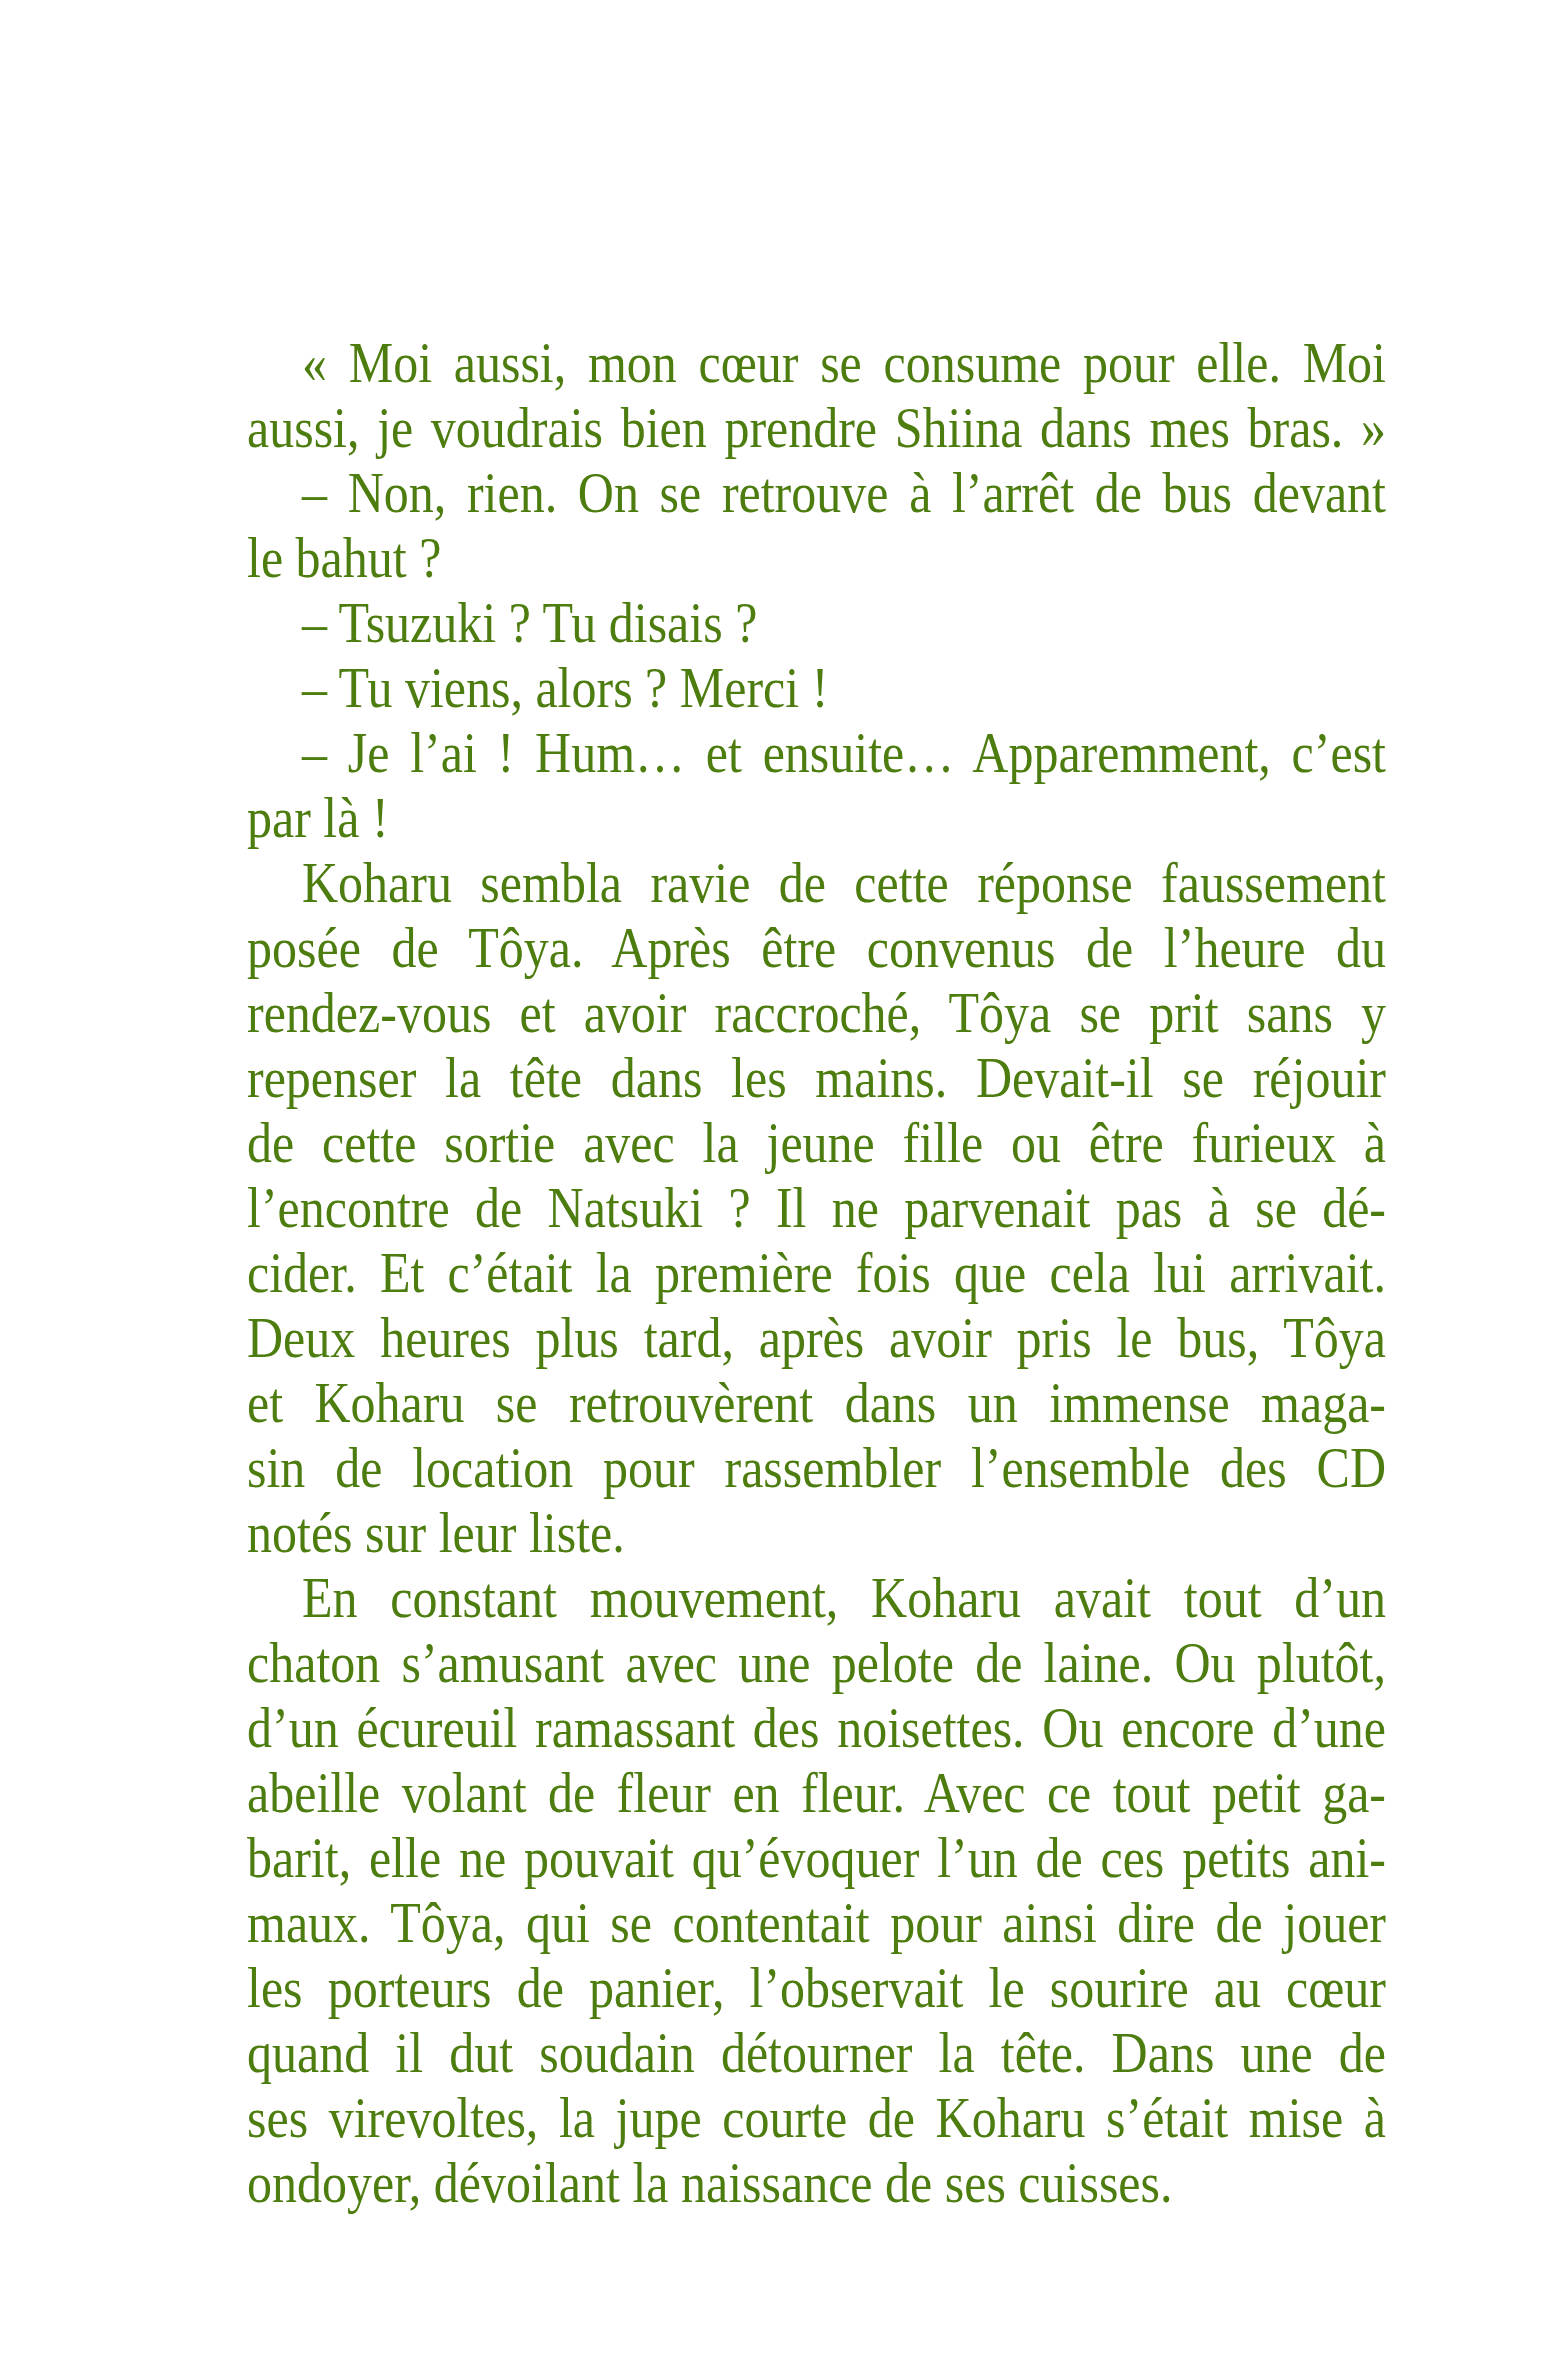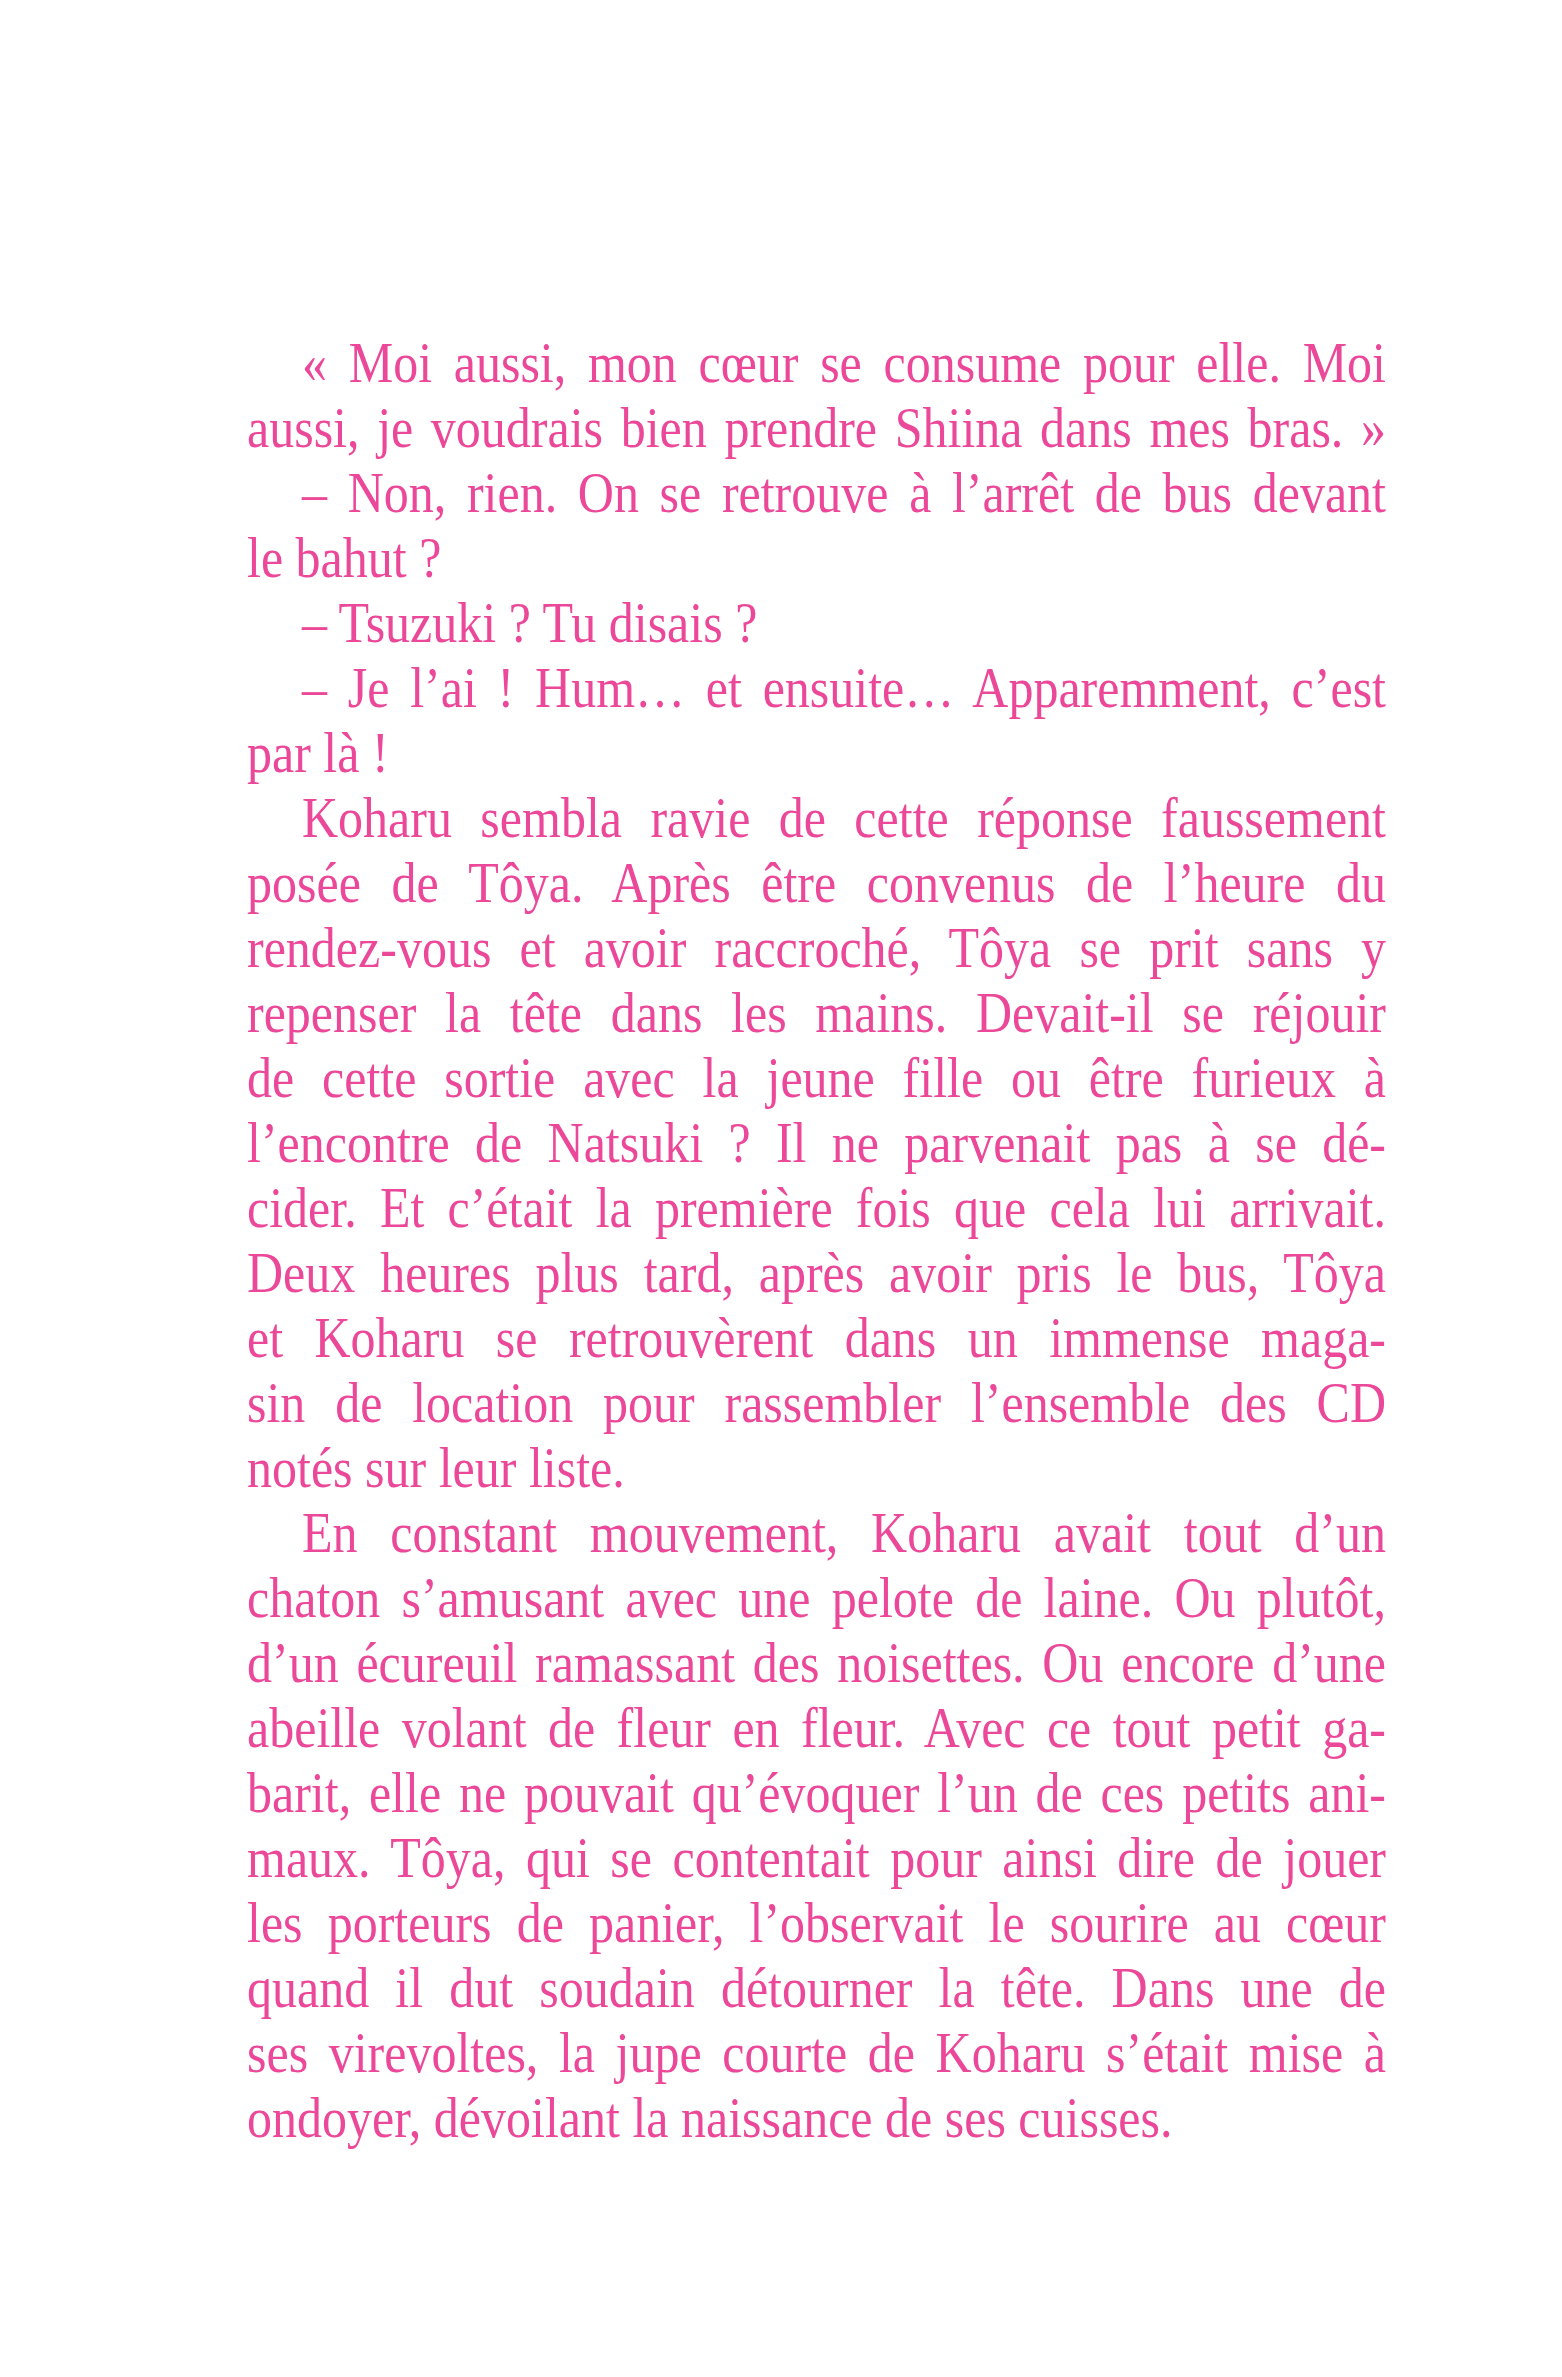--- a/index.html
+++ b/index.html
@@ -15,21 +15,21 @@
     overflow: hidden;
     font-family: "Liberation Serif", "DejaVu Serif", serif;
   }
   .text-block {
     position: absolute;
     left: 247px;
     top: 333px;
     width: 1139px;
     font-size: 50px;
     line-height: 65px;
-    color: #ec4899;
+    color: #4d7c0f;
     text-rendering: optimizeLegibility;
   }
   .para { margin: 0; }
   .line {
     height: 65px;
     text-align: left;
     transform: scaleY(1.15);        
     transform-origin: 50% 50px;     
     white-space: nowrap;
   }
@@ -48,20 +48,23 @@
       <div class="para">
         <div class="line just first">« Moi aussi, mon cœur se consume pour elle. Moi</div>
         <div class="line just">aussi, je voudrais bien prendre Shiina dans mes bras. »</div>
       </div>
       <div class="para">
         <div class="line just first">– Non, rien. On se retrouve à l’arrêt de bus devant</div>
         <div class="line">le bahut ?</div>
       </div>
       <div class="para">
         <div class="line first">– Tsuzuki ? Tu disais ?</div>
+      </div>
+      <div class="para">
+        <div class="line first">– Tu viens, alors ? Merci !</div>
       </div>
       <div class="para">
         <div class="line just first">– Je l’ai ! Hum… et ensuite… Apparemment, c’est</div>
         <div class="line">par là !</div>
       </div>
       <div class="para">
         <div class="line just first">Koharu sembla ravie de cette réponse faussement</div>
         <div class="line just">posée de Tôya. Après être convenus de l’heure du</div>
         <div class="line just">rendez-vous et avoir raccroché, Tôya se prit sans y</div>
         <div class="line just">repenser la tête dans les mains. Devait-il se réjouir</div>

